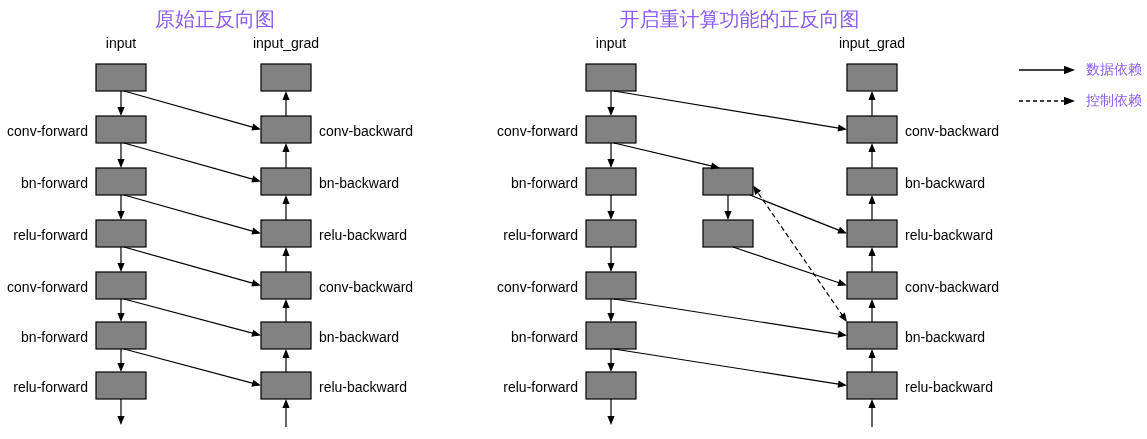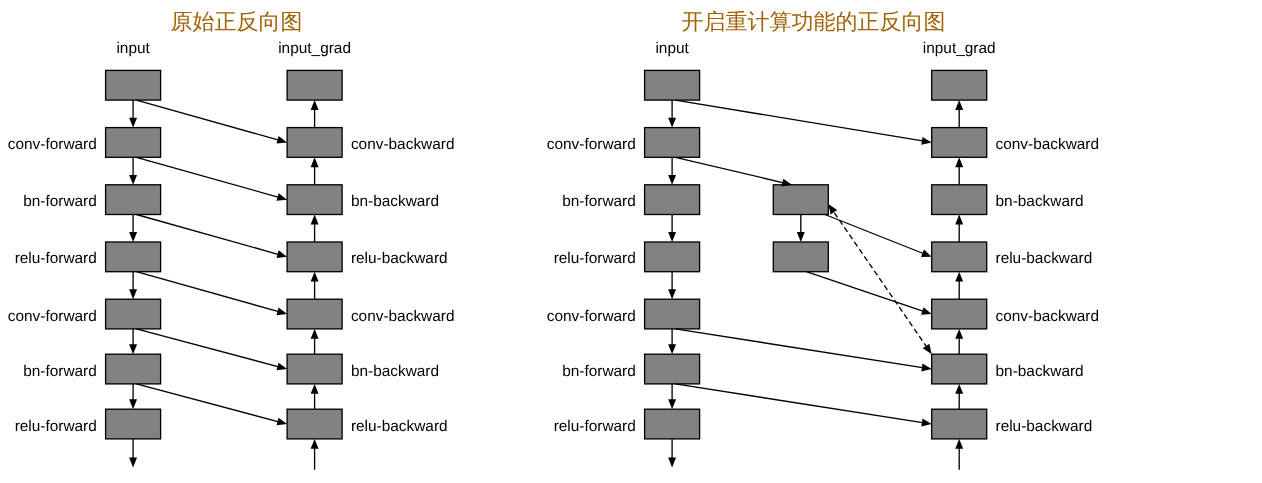--- a/index.html
+++ b/index.html
@@ -1,17 +1,17 @@
 <!DOCTYPE html>
 <html><head>
 <meta charset="utf-8">
 <style>
   html,body{margin:0;padding:0;background:#fff;}
   .stage{position:relative;width:1147px;height:439px;background:#ffffff;overflow:hidden;
-         font-family:"Liberation Sans",sans-serif;color:#a16207;}
+         font-family:"Liberation Sans",sans-serif;color:#8b5cf6;}
   .title{position:absolute;top:6px;font-family:"Liberation Serif","DejaVu Serif",serif;
          font-size:20px;text-align:center;white-space:nowrap;}
   #title-left{left:10px;width:410px;}
   #title-right{left:482px;width:515px;}
   #diagram-svg{position:absolute;left:0;top:0;}
   #diagram-svg text{font-family:"Liberation Sans",sans-serif;}
   .legend{position:absolute;left:1019px;top:62px;}
   .legend-row{display:flex;align-items:center;height:16px;margin-bottom:15px;}
   .legend-row span{font-family:"Liberation Serif","DejaVu Serif",serif;font-size:14px;
                    margin-left:9px;white-space:nowrap;}
@@ -248,14 +248,30 @@
         <line x1="614" y1="349" x2="840.0843407147988" y2="384.4166456484556" stroke="#000000" stroke-width="1.2"></line>
         <polygon points="847,385.5 837.5512843953757,387.663740608975 838.6655917283927,380.5504910584823" fill="#000000"></polygon>
       </g>
       <g>
         <line x1="843.02981816576" y1="316.23478914496" x2="756.97018183424" y2="191.26521085503998" stroke="#000000" stroke-width="1.2" stroke-dasharray="5,3"></line>
         <polygon points="753,185.5 761.0694850837576,190.8706061560137 755.1395539185737,194.95422175694625" fill="#000000"></polygon>
         <polygon points="847,322 838.9305149162424,316.62939384398635 844.8604460814263,312.54577824305375" fill="#000000"></polygon>
       </g>
     </svg>
 
+  <div class="legend">
+    <div class="legend-row">
+      <svg width="58" height="12">
+        <line x1="0" y1="6" x2="46" y2="6" stroke="#000" stroke-width="1.3"></line>
+        <polygon points="56,6 45,1.8 45,10.2" fill="#000"></polygon>
+      </svg>
+      <span>数据依赖</span>
+    </div>
+    <div class="legend-row">
+      <svg width="58" height="12">
+        <line x1="0" y1="6" x2="46" y2="6" stroke="#000" stroke-width="1.3" stroke-dasharray="4,3"></line>
+        <polygon points="56,6 45,1.8 45,10.2" fill="#000"></polygon>
+      </svg>
+      <span>控制依赖</span>
+    </div>
+  </div>
 
 </div>
 
 </body></html>

